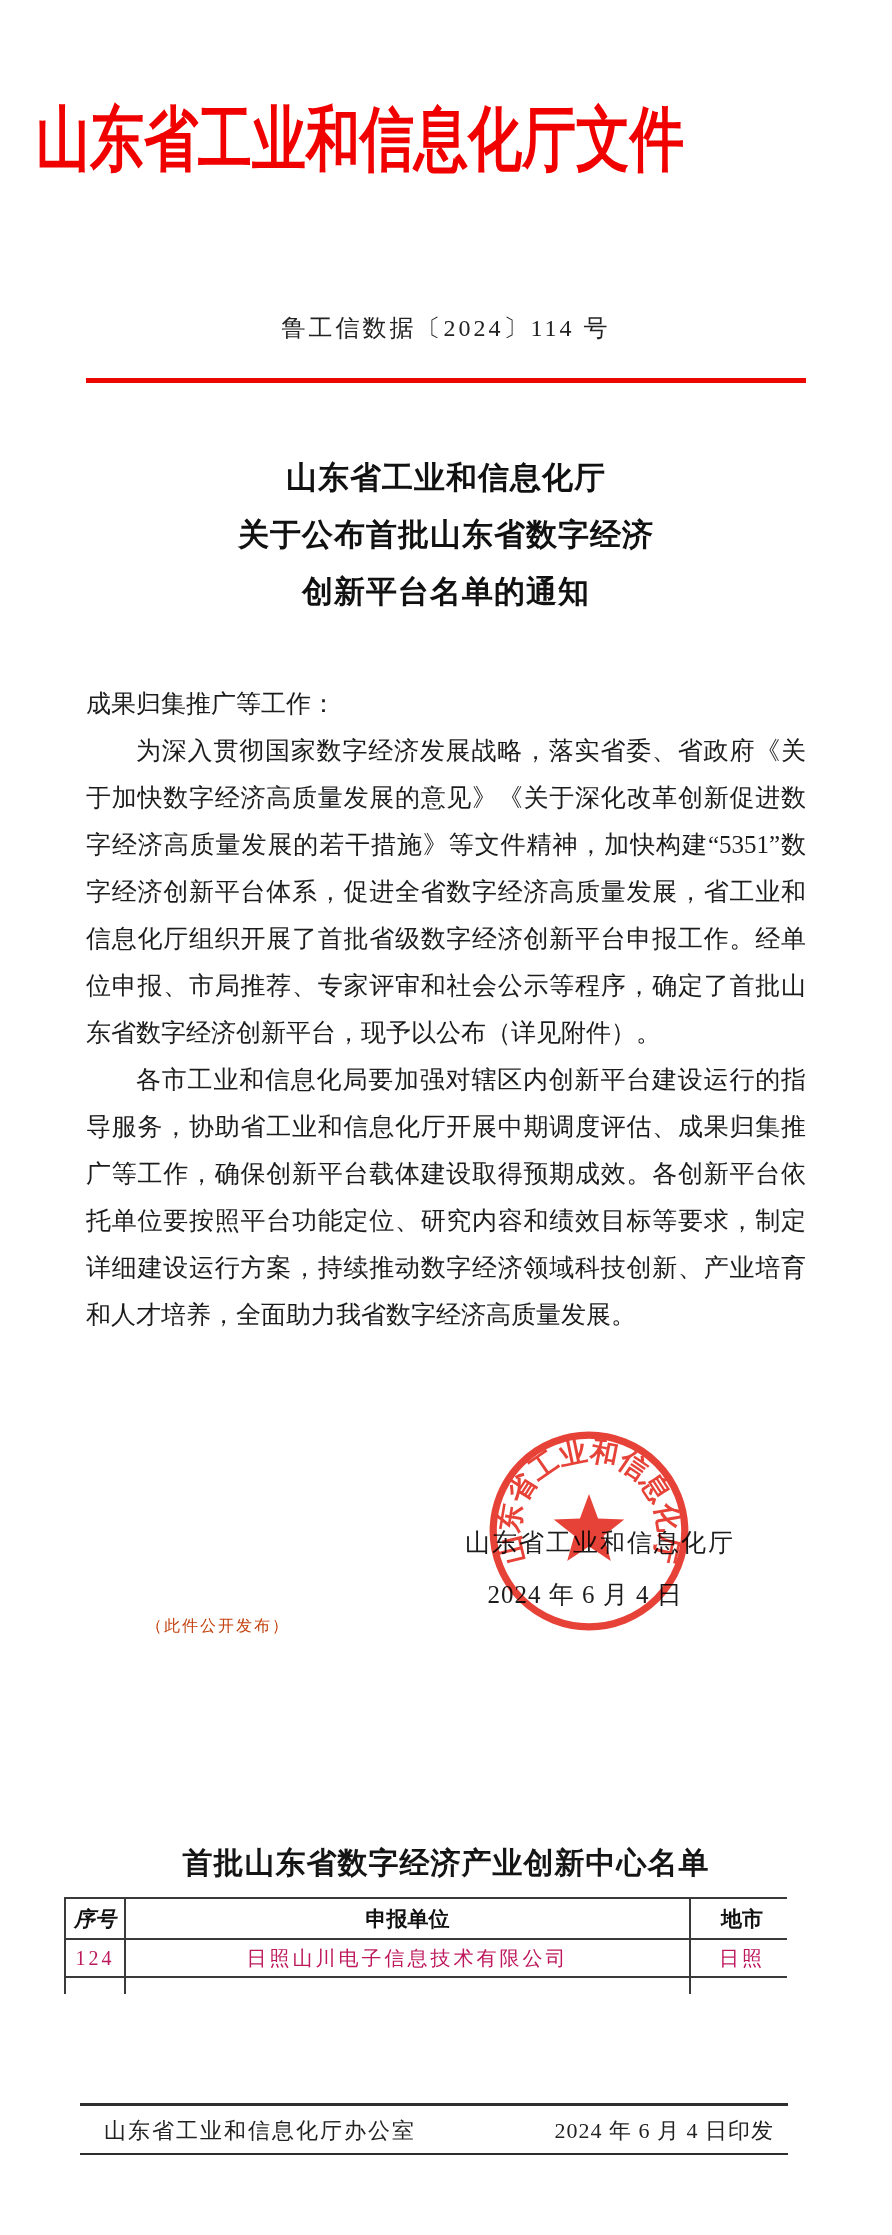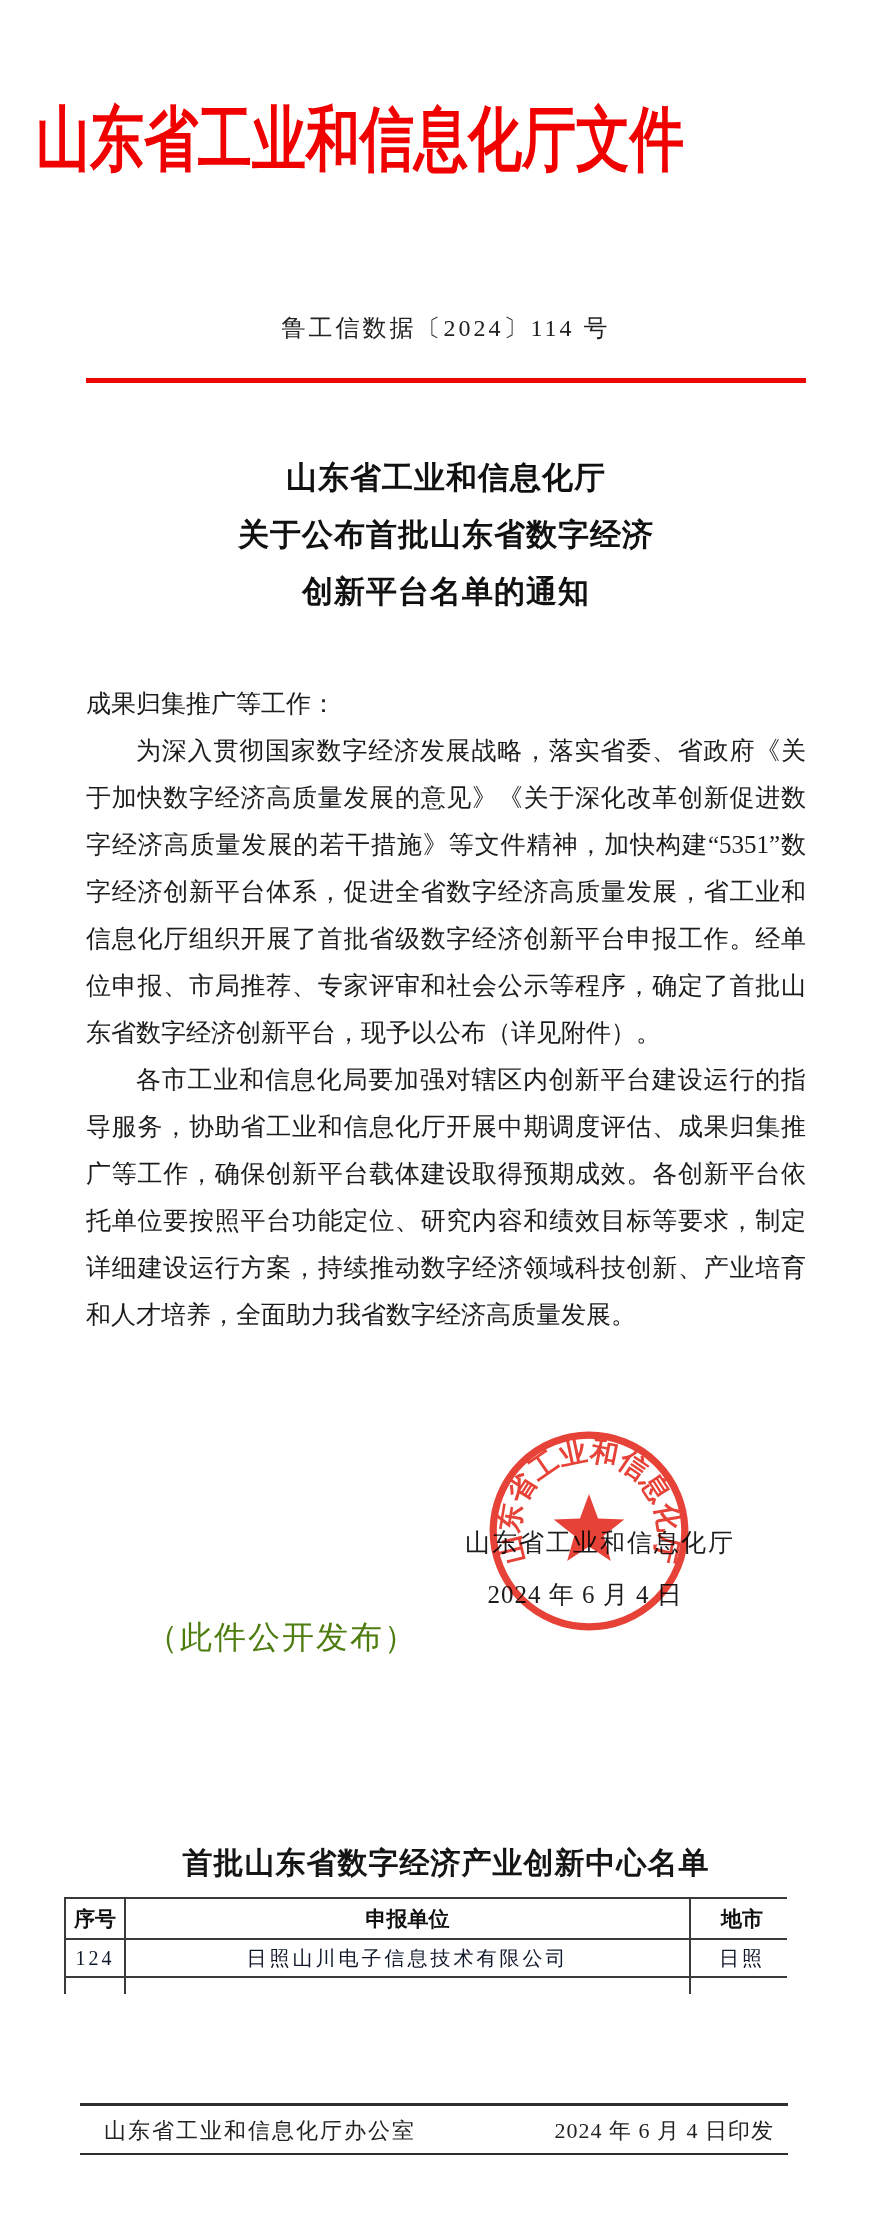--- a/index.html
+++ b/index.html
@@ -44,21 +44,21 @@
   }
   .bodytext .para{text-indent:2em;white-space:pre-line;}
   .bodytext .salutation{text-indent:0;}
   .bodytext .attach{margin-top:47px;text-indent:2em;}
 
   
   .sign-agency{top:1526px;left:440px;width:320px;text-align:center;
     font-size:25px;letter-spacing:2px;color:#1c1c1c;}
   .sign-date{top:1578px;left:430px;width:310px;text-align:center;
     font-size:25px;letter-spacing:1px;color:#1c1c1c;}
-  .public-note{top:1616px;left:146px;font-size:32px;letter-spacing:2px;color:#4d7c0f;}
+  .public-note{top:1616px;left:146px;font-size:16px;letter-spacing:2px;color:#c2410c;}
 
   
   .seal{top:1428px;left:486px;width:206px;height:206px;
     opacity:0.88;mix-blend-mode:multiply;pointer-events:none;}
 
   
   .table-title{
     top:1843px;left:0;width:892px;text-align:center;
     font-family:Liberation Serif, serif;
     font-size:30px;font-weight:bold;color:#151515;letter-spacing:1px;
@@ -66,23 +66,23 @@
   .table-wrap{top:1897px;left:64px;width:723px;height:97px;overflow:hidden;}
   table.attach-table{border-collapse:collapse;width:723px;table-layout:fixed;}
   table.attach-table td,table.attach-table th{
     border:2px solid #3a3a3a;text-align:center;vertical-align:middle;
     padding:0;overflow:hidden;
   }
   table.attach-table th{
     font-family:"Liberation Sans","DejaVu Sans",sans-serif;
     font-size:21px;font-weight:bold;height:39px;color:#111;
   }
-  table.attach-table td{font-size:20px;height:36px;letter-spacing:3px;color:#0f172a;}
+  table.attach-table td{font-size:20px;height:36px;letter-spacing:3px;color:#be185d;}
   table.attach-table tr.stub td{height:30px;border-bottom:none;}
-  .col-no{width:58px;}
+  .col-no{width:58px;font-style:italic;}
   .col-unit{width:563px;}
   .col-city{width:102px;}
 
   
   .footer-rule{left:80px;width:708px;height:3px;background:#2e2e2e;}
   .rule-top{top:2103px;}
   .rule-bottom{top:2153px;height:2px;}
   .footer-row{
     top:2110px;left:80px;width:708px;display:flex;
     justify-content:space-between;align-items:center;height:42px;

